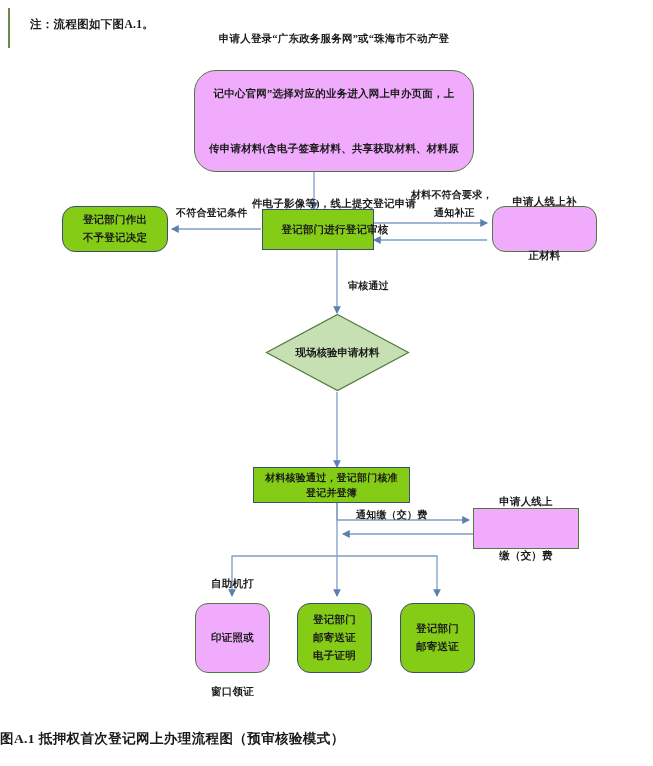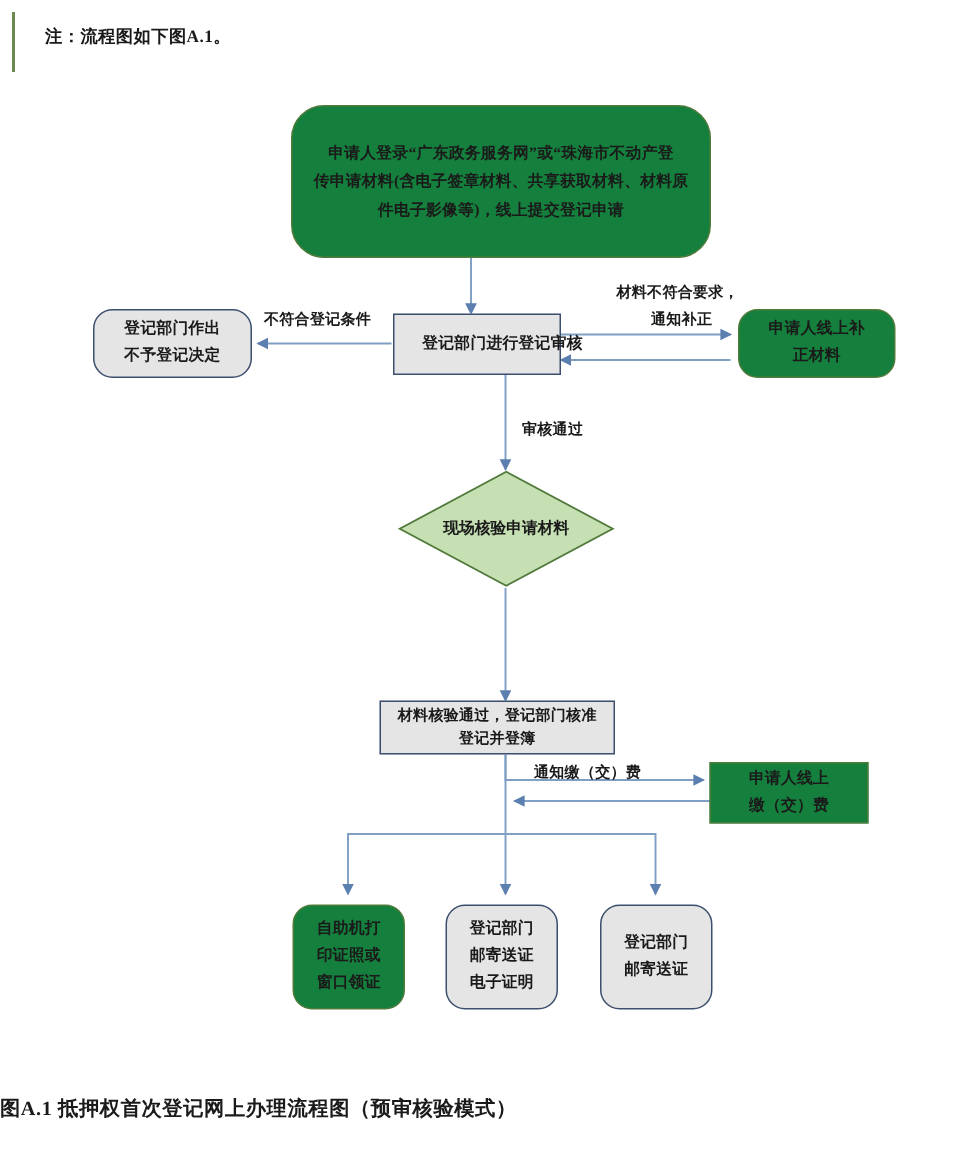--- a/index.html
+++ b/index.html
@@ -56,26 +56,27 @@
     display: flex;
     flex-direction: column;
     align-items: center;
     justify-content: center;
     text-align: center;
     font-weight: bold;
     letter-spacing: 0.2px;
   }
   .node .ln { display: block; white-space: nowrap; }
   .blue {
-    background: #e5e5e5;
+    background: #84cc16;
     border: 1.2px solid #3d4f6e;
   }
   .green {
-    background: #15803d;
+    background: #f0abfc;
     border: 1.2px solid #4f7a3a;
+    gap: 36px;
   }
   .round { border-radius: 13px; }
   .round-lg { border-radius: 22px; }
   
   .diamond-wrap { position: absolute; }
   .diamond-label {
     position: absolute;
     left: 0; top: 0;
     width: 100%; height: 100%;
     display: flex;
@@ -128,20 +129,21 @@
     <path d="M555,534 L343,534" marker-end="url(#ah)"></path>
 
     <line x1="337" y1="503" x2="337" y2="596" marker-end="url(#ah)"></line>
     <path d="M337,556 L232,556 L232,596" marker-end="url(#ah)"></path>
     <path d="M337,556 L437,556 L437,596" marker-end="url(#ah)"></path>
   </g>
 </svg>
 
 <div class="node green round-lg" style="left:194px; top:70px; width:280px; height:102px; font-size:10.5px; line-height:19px;">
   <span class="ln">申请人登录“广东政务服务网”或“珠海市不动产登</span>
+  <span class="ln">记中心官网”选择对应的业务进入网上申办页面，上</span>
   <span class="ln">传申请材料(含电子签章材料、共享获取材料、材料原</span>
   <span class="ln">件电子影像等)，线上提交登记申请</span>
 </div>
 
 <div class="node blue" style="left:262px; top:209px; width:112px; height:41px; font-size:10.5px; line-height:16px;padding-left:34px;">
   <span class="ln">登记部门进行登记审核</span>
 </div>
 
 <div class="node blue round" style="left:62px; top:206px; width:106px; height:46px; font-size:10.5px; line-height:18px;">
   <span class="ln">登记部门作出</span>

